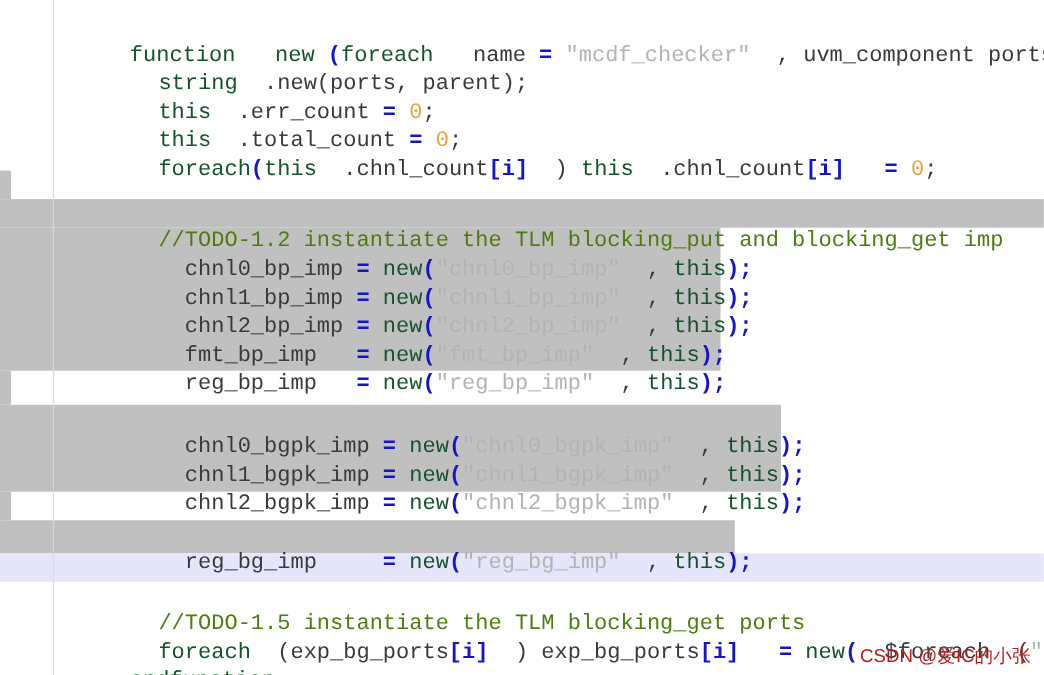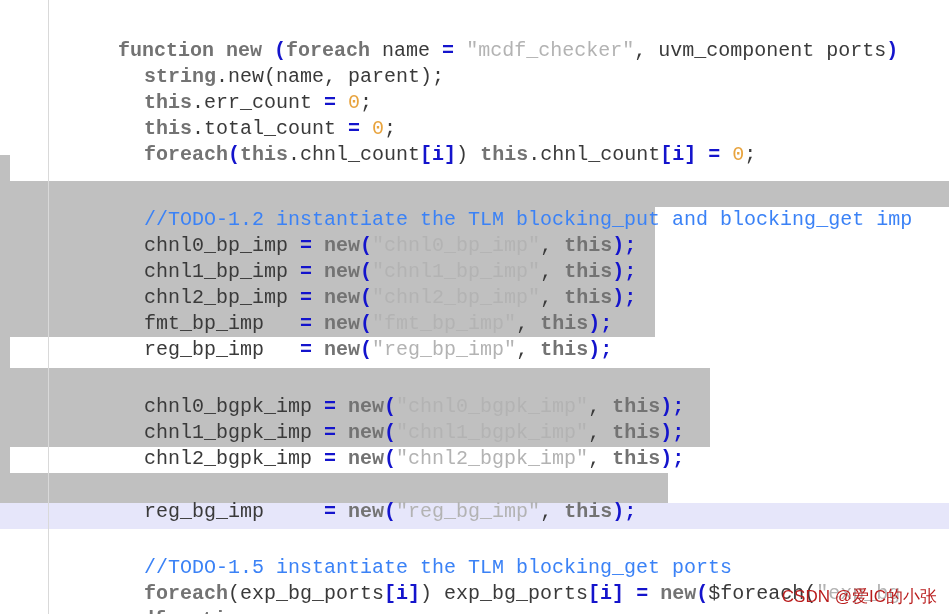--- a/index.html
+++ b/index.html
@@ -55,24 +55,24 @@
     left: 0;
     width: 949px;
     height: 26px;
     line-height: 26px;
     white-space: pre;
     font-size: 20px;
     letter-spacing: 0px;
   }
 
   
-  .kw    { color: #737373; font-weight: bold; }
-  .plain { color: #3a3a3a; }
+  .kw    { color: #14532d; font-weight: normal; }
+  .plain { color: #3a3a3a; margin-left: 24px; }
   .str   { color: #b3b3b3; }
-  .cmt   { color: #3b82f6; }
+  .cmt   { color: #4d7c0f; }
   .num   { color: #e8a33d; }
   .punct { color: #3a3a3a; }
   .op    { color: #1414cc; font-weight: bold; }
   .brkt  { color: #1414cc; font-weight: bold; }
 
   .watermark {
     position: absolute;
     right: 12px;
     bottom: 6px;
     z-index: 6;
@@ -104,21 +104,21 @@
 
   <div class="indent-guide" style="left:48px;"></div>
 
   <div class="code-layer">
 
     <div class="line" style="top:12px; padding-left:46px;">
       <span class="kw">function</span><span class="plain"> </span><span class="kw">new</span><span class="brkt"> (</span><span class="kw">foreach</span><span class="plain"> name </span><span class="op">=</span><span class="str"> "mcdf_checker"</span><span class="plain">, uvm_component ports</span><span class="brkt">)</span>
     </div>
 
     <div class="line" style="top:38px; padding-left:72px;">
-      <span class="kw">string</span><span class="plain">.new(name, parent);</span>
+      <span class="kw">string</span><span class="plain">.new(ports, parent);</span>
     </div>
 
     <div class="line" style="top:64px; padding-left:72px;">
       <span class="kw">this</span><span class="plain">.err_count </span><span class="op">=</span><span class="num"> 0</span><span class="punct">;</span>
     </div>
 
     <div class="line" style="top:90px; padding-left:72px;">
       <span class="kw">this</span><span class="plain">.total_count </span><span class="op">=</span><span class="num"> 0</span><span class="punct">;</span>
     </div>
 

